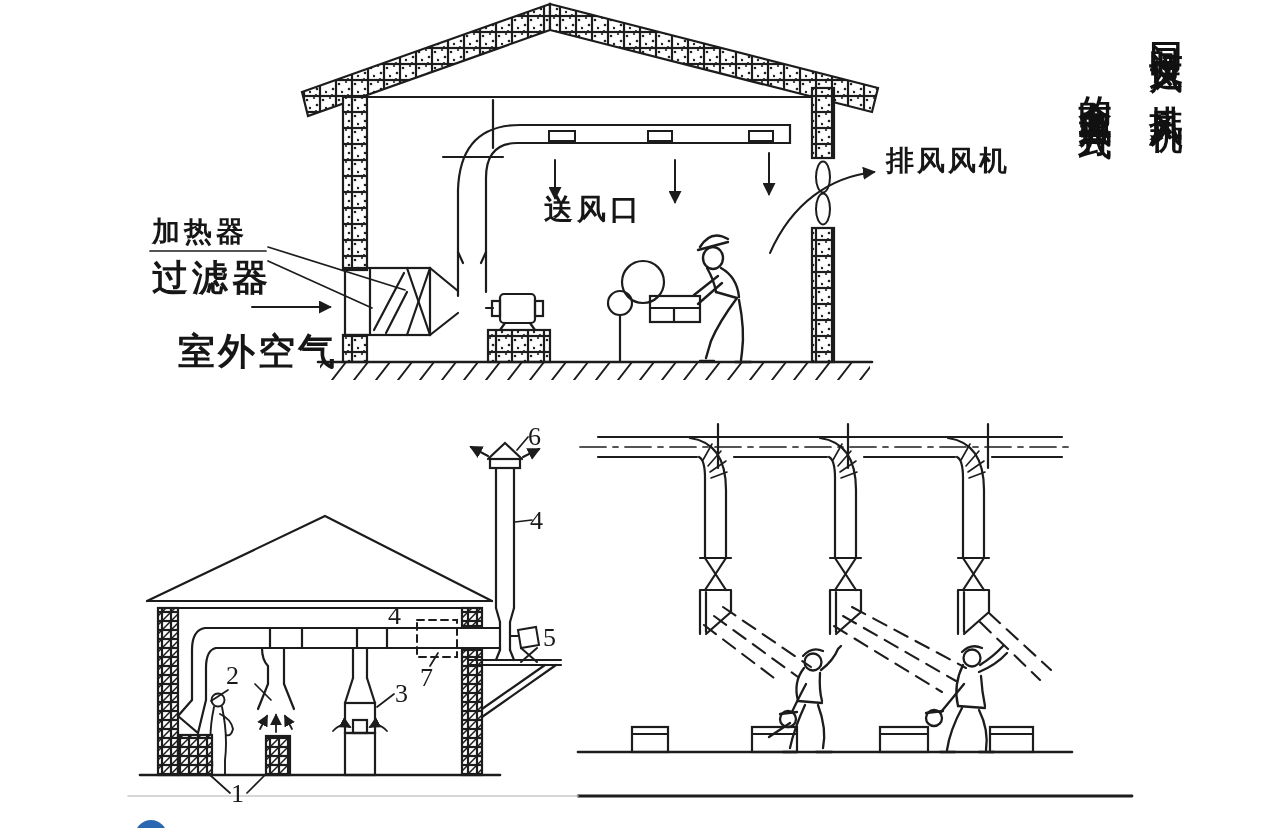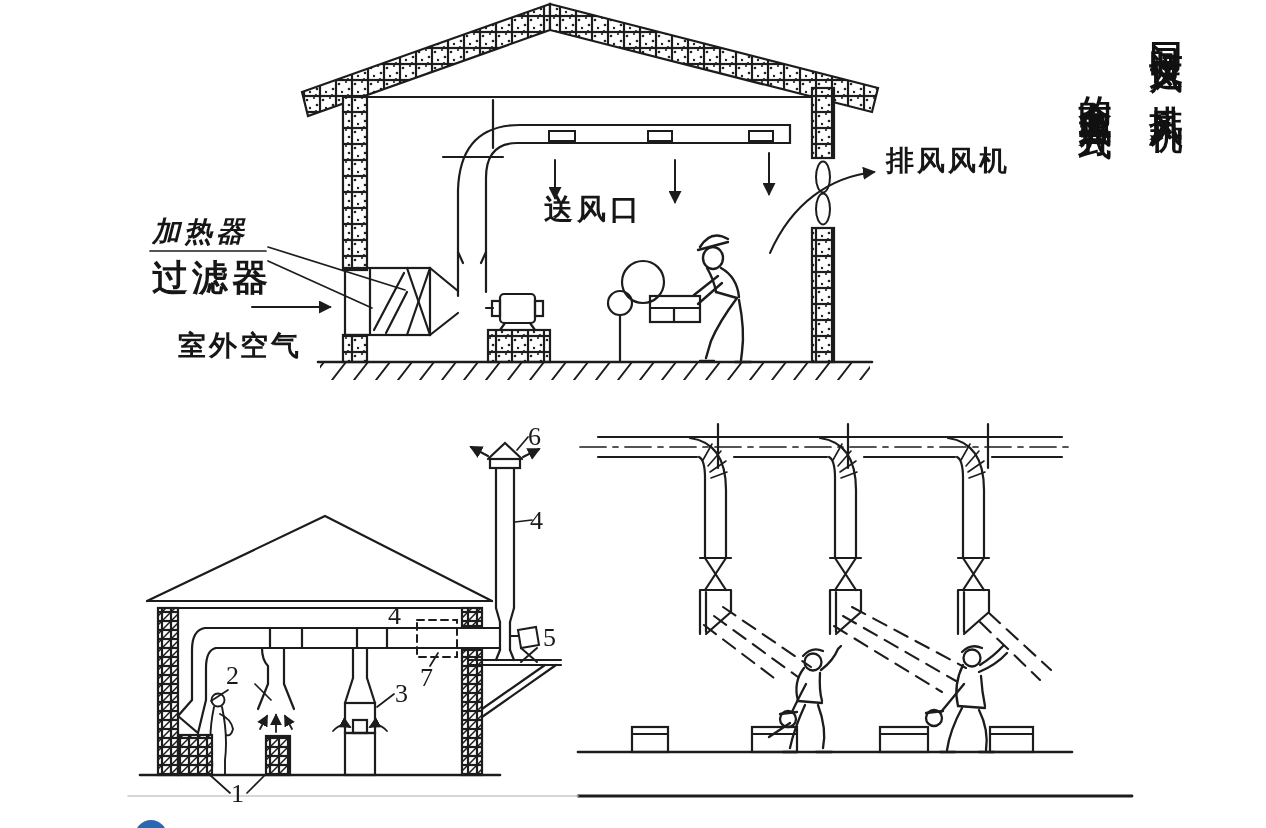--- a/index.html
+++ b/index.html
@@ -342,23 +342,23 @@
     <line x1="578" y1="796" x2="1132" y2="796" stroke-width="2.8"></line>
   </g>
 
   <line x1="128" y1="796" x2="578" y2="796" stroke="#c9c9c9" stroke-width="1.6"></line>
   <circle cx="151" cy="836" r="16" fill="#2a67b2" stroke="none"></circle>
 </svg>
 
 <div class="zh title-col" style="left:1143px;top:16px;">同时设送风、排风风机</div>
 <div class="zh title-col" style="left:1072px;top:70px;">的全面通风方式</div>
 
-<div class="zh" style="left:152px;top:213px;font-size:28px;letter-spacing:4px;font-style:italic;">加热器</div>
+<div class="zh" style="left:152px;top:213px;font-size:28px;letter-spacing:4px;">加热器</div>
 <div class="zh" style="left:152px;top:254px;font-size:36px;letter-spacing:4px;">过滤器</div>
-<div class="zh" style="left:178px;top:327px;font-size:28px;letter-spacing:3px;">室外空气</div>
+<div class="zh" style="left:178px;top:327px;font-size:37px;letter-spacing:3px;">室外空气</div>
 <div class="zh" style="left:544px;top:190px;font-size:29px;letter-spacing:4px;">送风口</div>
 <div class="zh" style="left:886px;top:142px;font-size:28px;letter-spacing:3px;">排风风机</div>
 
 <span class="num" style="left:528px;top:422px;">6</span>
 <span class="num" style="left:530px;top:506px;">4</span>
 <span class="num" style="left:543px;top:623px;">5</span>
 <span class="num" style="left:388px;top:601px;">4</span>
 <span class="num" style="left:420px;top:663px;">7</span>
 <span class="num" style="left:226px;top:661px;">2</span>
 <span class="num" style="left:395px;top:679px;">3</span>

